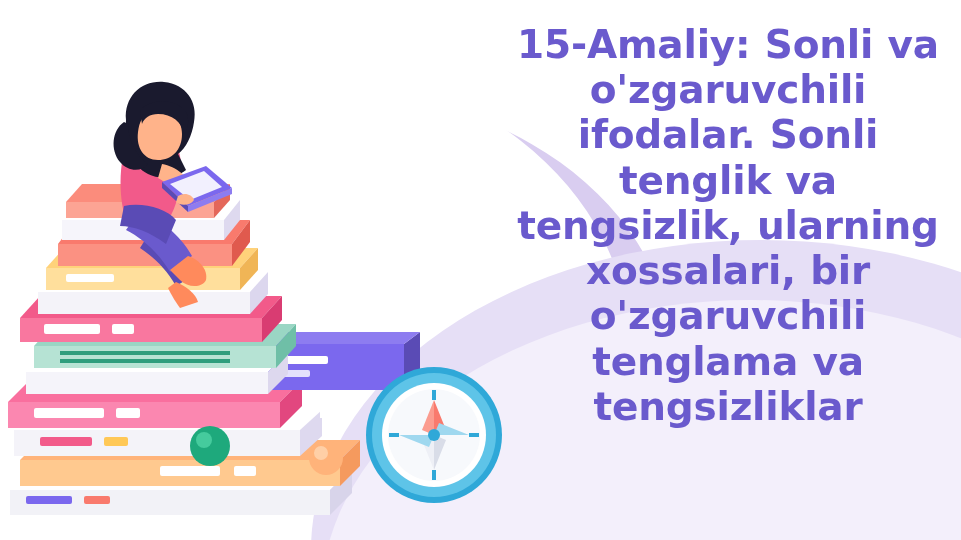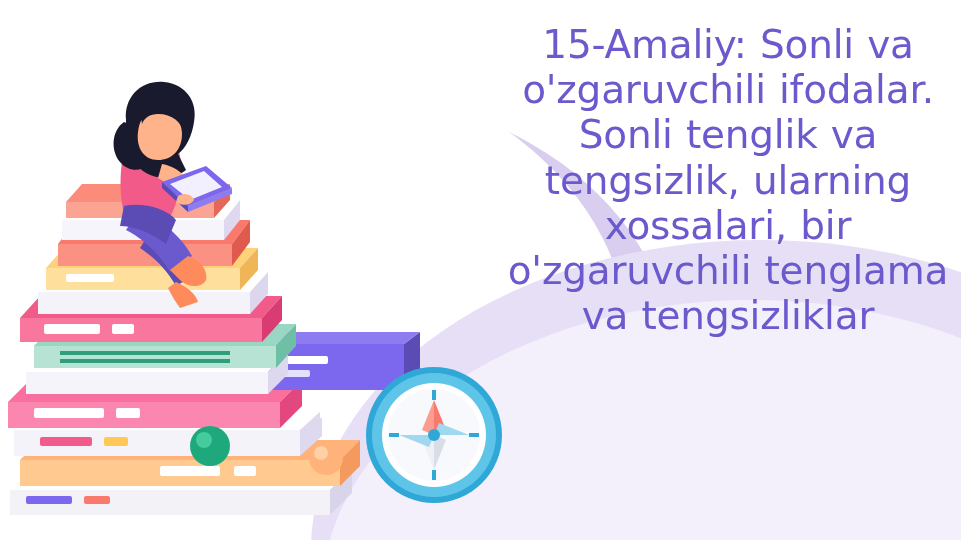--- a/index.html
+++ b/index.html
@@ -75,21 +75,21 @@
     position: absolute;
     left: 505px;
     top: 22px;
     width: 446px;
     text-align: center;
   }
   .slide-title {
     margin: 0;
     color: #6a5acd;
     font-family: "DejaVu Sans", sans-serif;
-    font-weight: normal;
+    font-weight: bold;
     font-size: 39px;
     line-height: 1.16;
     letter-spacing: -0.2px;
     word-spacing: 1px;
   }
 </style>
 </head>
 <body>
 
 <div class="slide">

